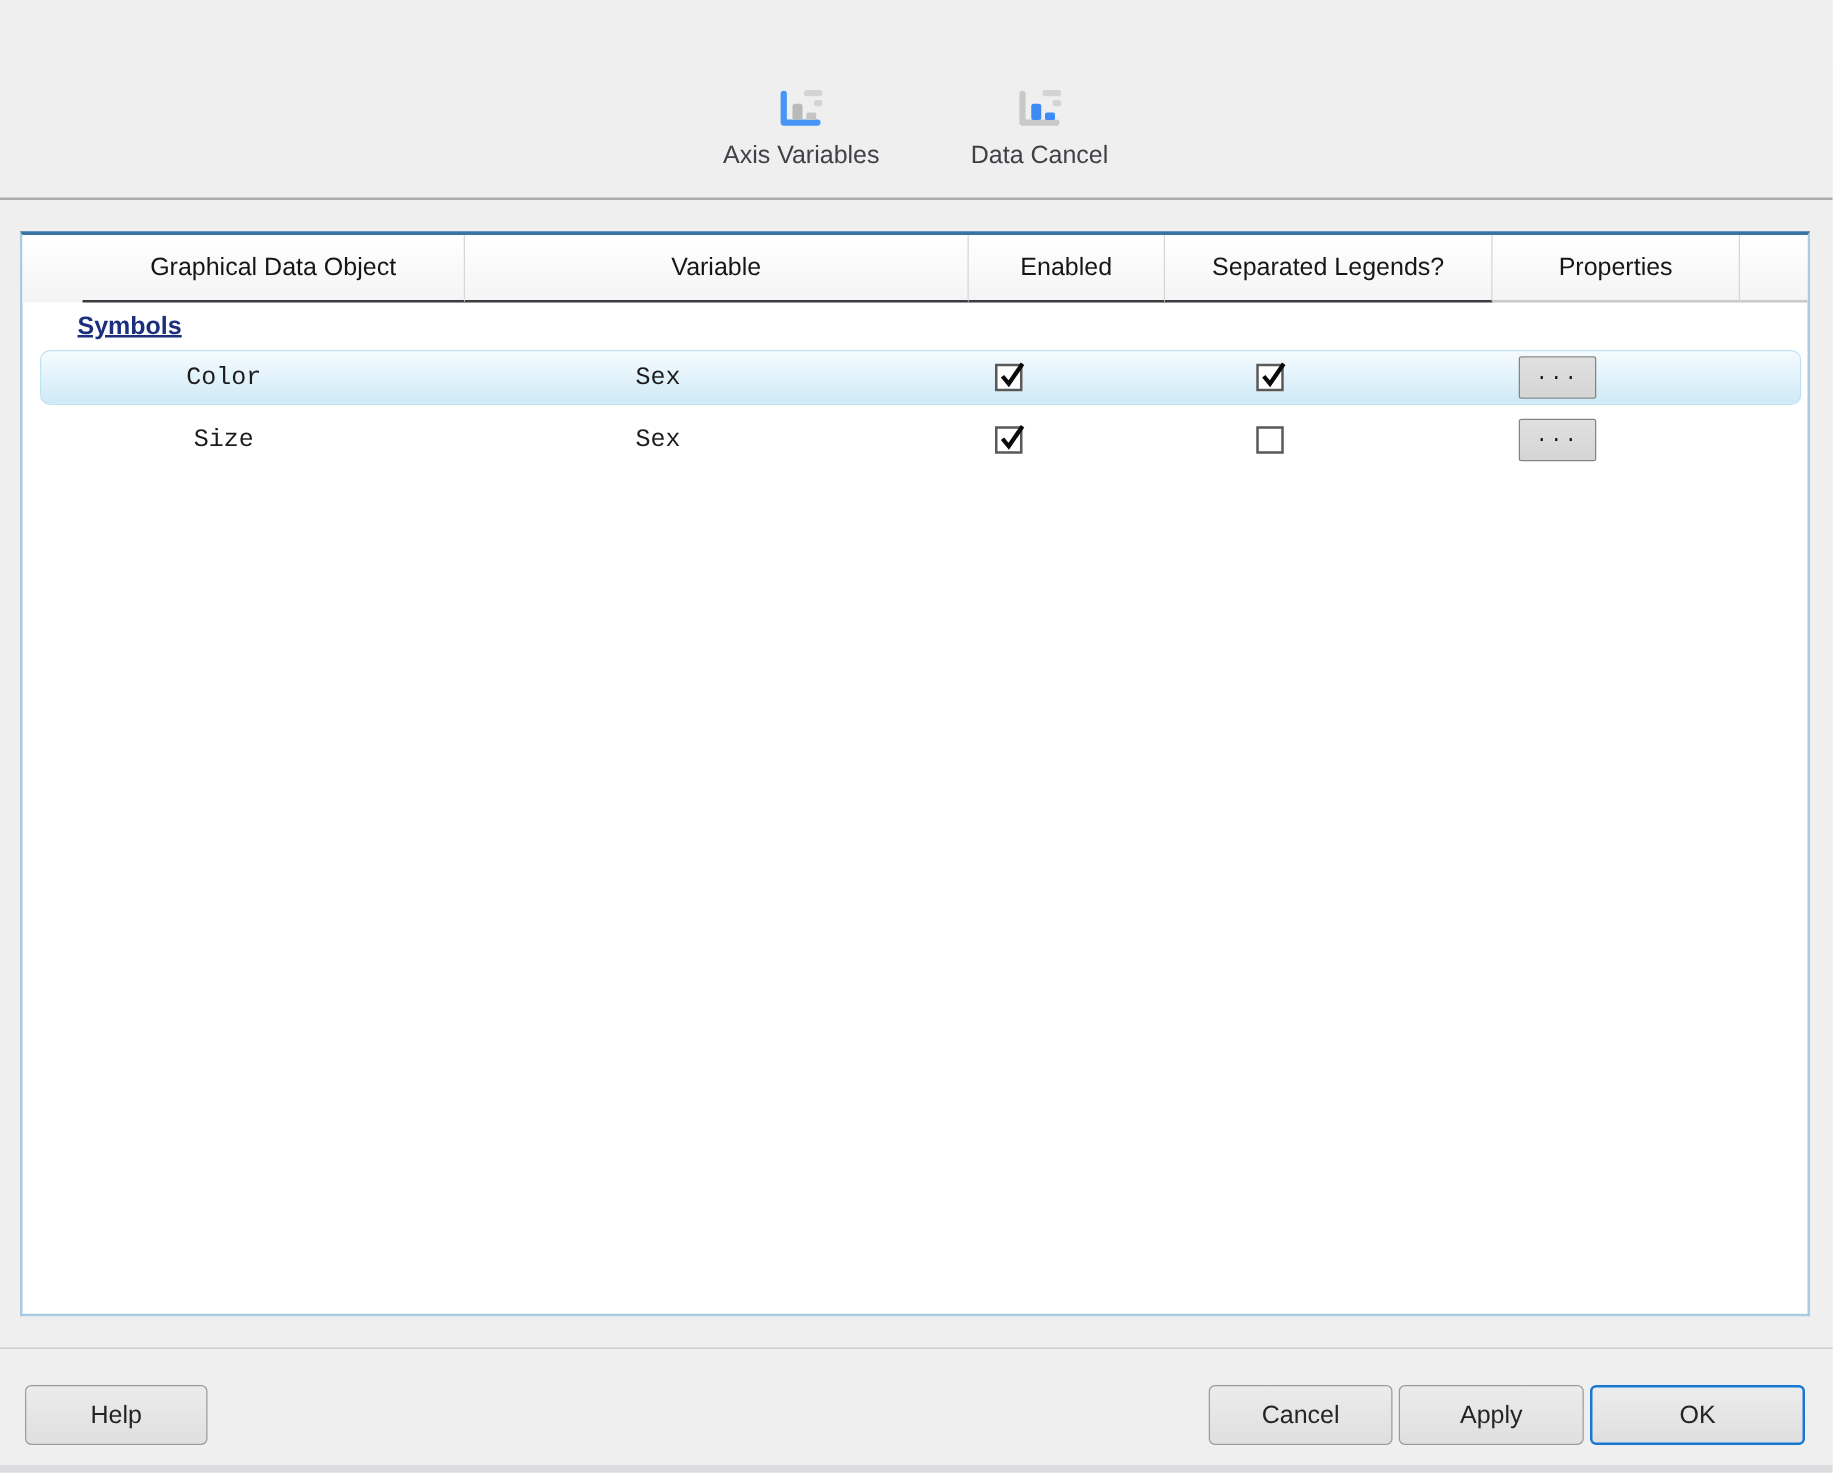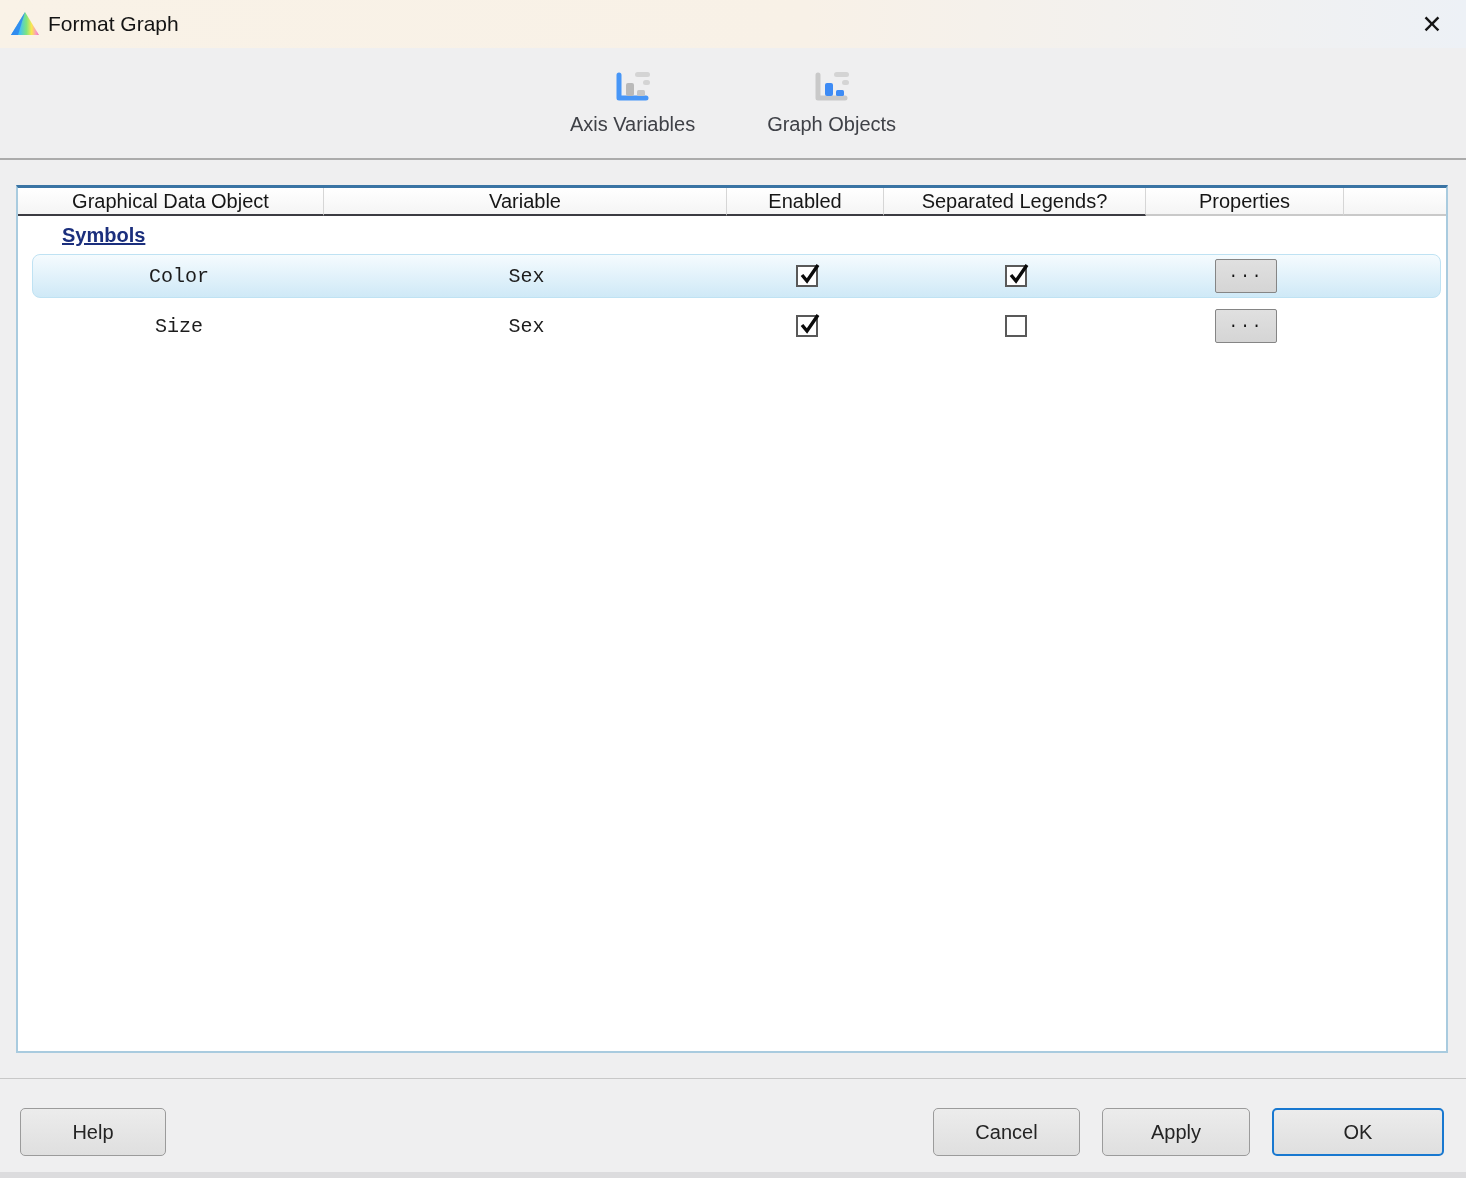--- a/index.html
+++ b/index.html
@@ -62,22 +62,23 @@
   
   .table {
     position: absolute; top: 185px; left: 16px; width: 1432px; height: 868px;
     background: #ffffff;
     border: 2px solid #a9cbdf;
     border-top: 3px solid #3a74a4;
   }
   .thead {
     display: grid;
     grid-template-columns: 306px 403px 157px 262px 198px 1fr;
-    height: 28px;
+    height: 54px;
     background: linear-gradient(#ffffff, #f4f4f4);
+    padding-left: 48px;
   }
   .th {
     display: flex; align-items: center; justify-content: center;
     font-size: 20px; color: #161616;
     border-right: 1px solid #d6d6d6;
     border-bottom: 2px solid #3c3c42;
   }
   .th:nth-child(5), .th:last-child { border-bottom-color: #c9c9c9; }
   .th:last-child { border-right: none; }
 
@@ -134,54 +135,36 @@
   .btn {
     height: 48px;
     border: 1px solid #9b9b9b;
     border-radius: 5px;
     background: linear-gradient(#ececec, #dfdfdf);
     font-size: 20px; color: #242424;
     font-family: "Liberation Sans", sans-serif;
     display: flex; align-items: center; justify-content: center;
   }
   .left-group { display: flex; gap: 24px; }
-  .right-group { margin-left: auto; display: flex; gap: 22px; }
+  .right-group { margin-left: auto; display: flex; gap: 5px; }
   .btn-cgt { width: 241px; }
   .btn-help { width: 146px; }
   .btn-cancel { width: 147px; }
   .btn-apply { width: 148px; }
   .btn-ok { width: 172px; border: 2px solid #1878d0; }
   .bottom-strip {
     position: absolute; bottom: 0; left: 0; right: 0; height: 6px;
     background: #dcdcde;
   }
 </style>
 </head>
 <body>
 
 <div class="dialog">
 
-  <div class="titlebar">
-    <svg class="logo" viewBox="0 0 30 26">
-      <defs>
-        <linearGradient id="prismGrad" x1="0" y1="0" x2="1" y2="0">
-          <stop offset="0" stop-color="#2f9bf2"></stop>
-          <stop offset="0.33" stop-color="#47c5ee"></stop>
-          <stop offset="0.55" stop-color="#7fe57d"></stop>
-          <stop offset="0.74" stop-color="#fce74f"></stop>
-          <stop offset="0.9" stop-color="#f898c8"></stop>
-          <stop offset="1" stop-color="#f271a8"></stop>
-        </linearGradient>
-      </defs>
-      <polygon points="15,1 29,24 1,24" fill="url(#prismGrad)"></polygon>
-      <polygon points="15,1 8,24 1,24" fill="#2f86ef" opacity="0.85"></polygon>
-    </svg>
-    <span class="title-text">Format Graph</span>
-    <div class="close-btn">✕</div>
-  </div>
 
   <div class="tabbar">
     <div class="tabs">
       <div class="tab tab-axis">
         <svg class="tab-icon" viewBox="0 0 38 35">
           <path class="axis" d="M5 4 V27 H32"></path>
           <rect class="bar1" x="12" y="12" width="8" height="13" rx="2"></rect>
           <rect class="bar2" x="23" y="19" width="8" height="6" rx="1.5"></rect>
           <rect class="dash1" x="21" y="1" width="15" height="5" rx="2.5"></rect>
           <rect class="dash2" x="29" y="9" width="7" height="5" rx="2.5"></rect>
@@ -189,21 +172,21 @@
         <span class="tab-label">Axis Variables</span>
       </div>
       <div class="tab tab-data">
         <svg class="tab-icon" viewBox="0 0 38 35">
           <path class="axis" d="M5 4 V27 H32"></path>
           <rect class="bar1" x="12" y="12" width="8" height="13" rx="2"></rect>
           <rect class="bar2" x="23" y="19" width="8" height="6" rx="1.5"></rect>
           <rect class="dash1" x="21" y="1" width="15" height="5" rx="2.5"></rect>
           <rect class="dash2" x="29" y="9" width="7" height="5" rx="2.5"></rect>
         </svg>
-        <span class="tab-label">Graph Objects</span>
+        <span class="tab-label">Data Cancel</span>
       </div>
     </div>
   </div>
 
   <div class="table">
     <div class="thead">
       <div class="th">Graphical Data Object</div>
       <div class="th">Variable</div>
       <div class="th">Enabled</div>
       <div class="th">Separated Legends?</div>

